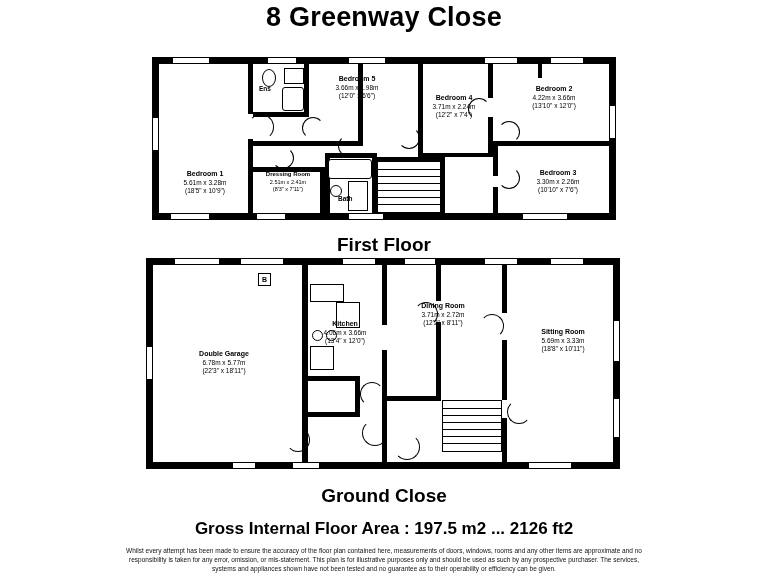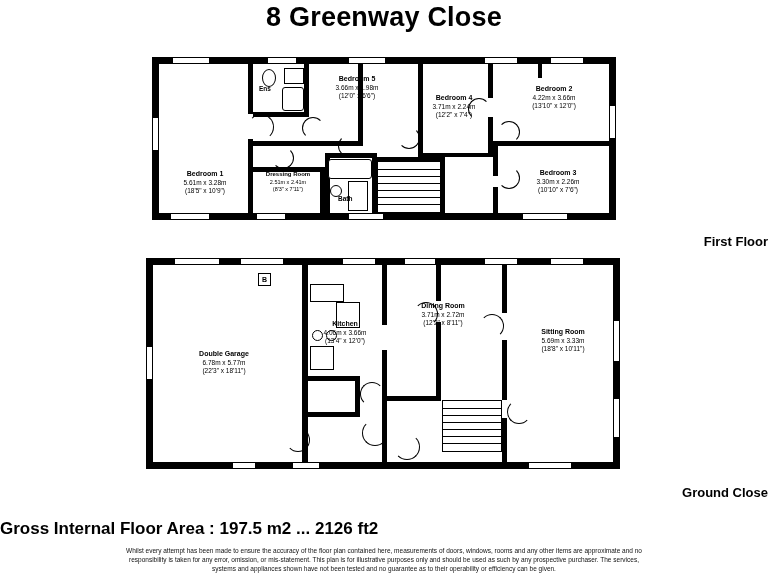--- a/index.html
+++ b/index.html
@@ -22,33 +22,33 @@
     width: 768px;
     text-align: center;
     font-size: 27px;
     font-weight: bold;
     letter-spacing: 0.2px;
   }
   .floor-caption {
     position: absolute;
     width: 768px;
     left: 0;
-    text-align: right;
-    font-size: 13px;
+    text-align: center;
+    font-size: 19px;
     font-weight: bold;
   }
   #first-floor-caption { top: 234px; }
   #ground-floor-caption { top: 485px; }
 
   .area-summary {
     position: absolute;
     top: 519px;
     left: 0;
     width: 768px;
-    text-align: left;
+    text-align: center;
     font-size: 17px;
     font-weight: bold;
   }
   .disclaimer {
     position: absolute;
     top: 546px;
     left: 0;
     width: 768px;
     text-align: center;
     font-size: 6.5px;

